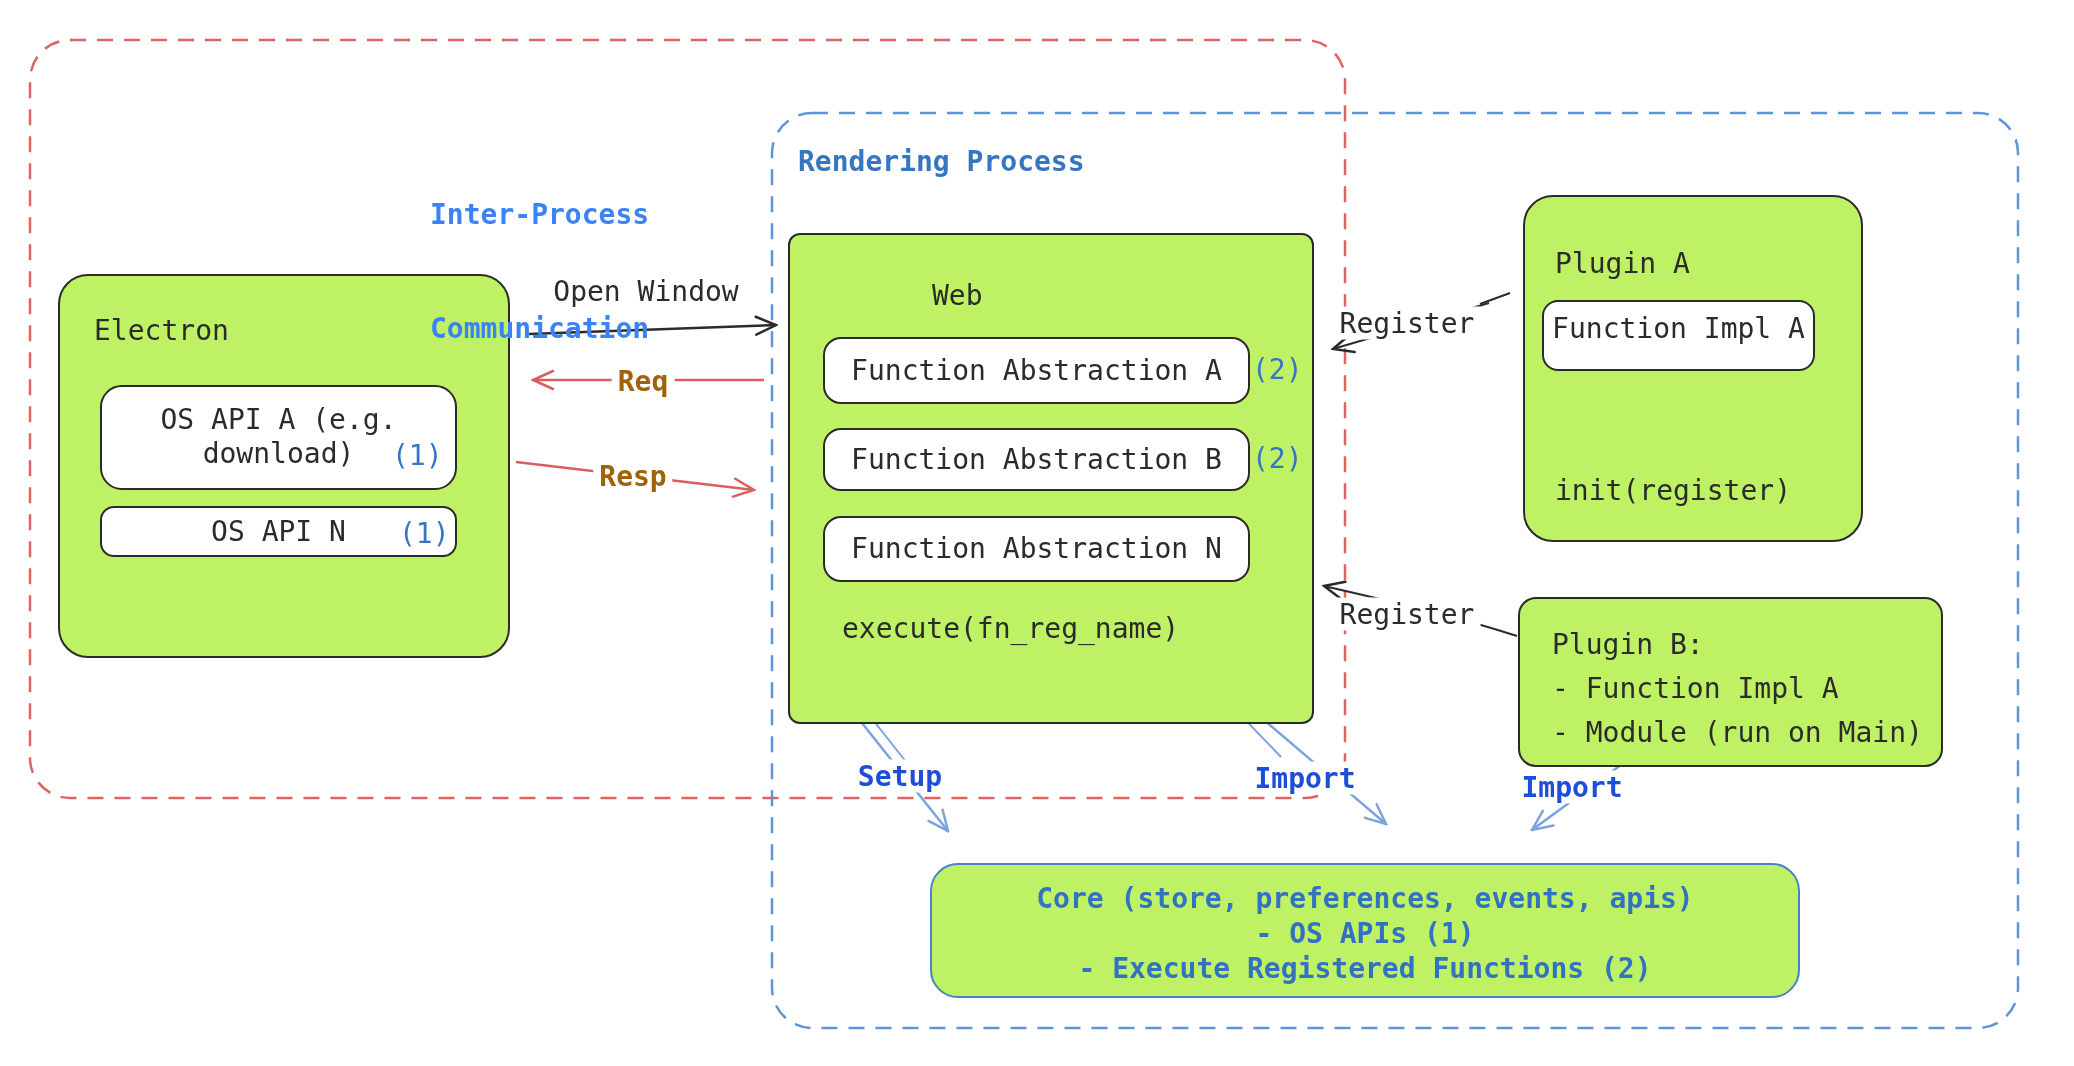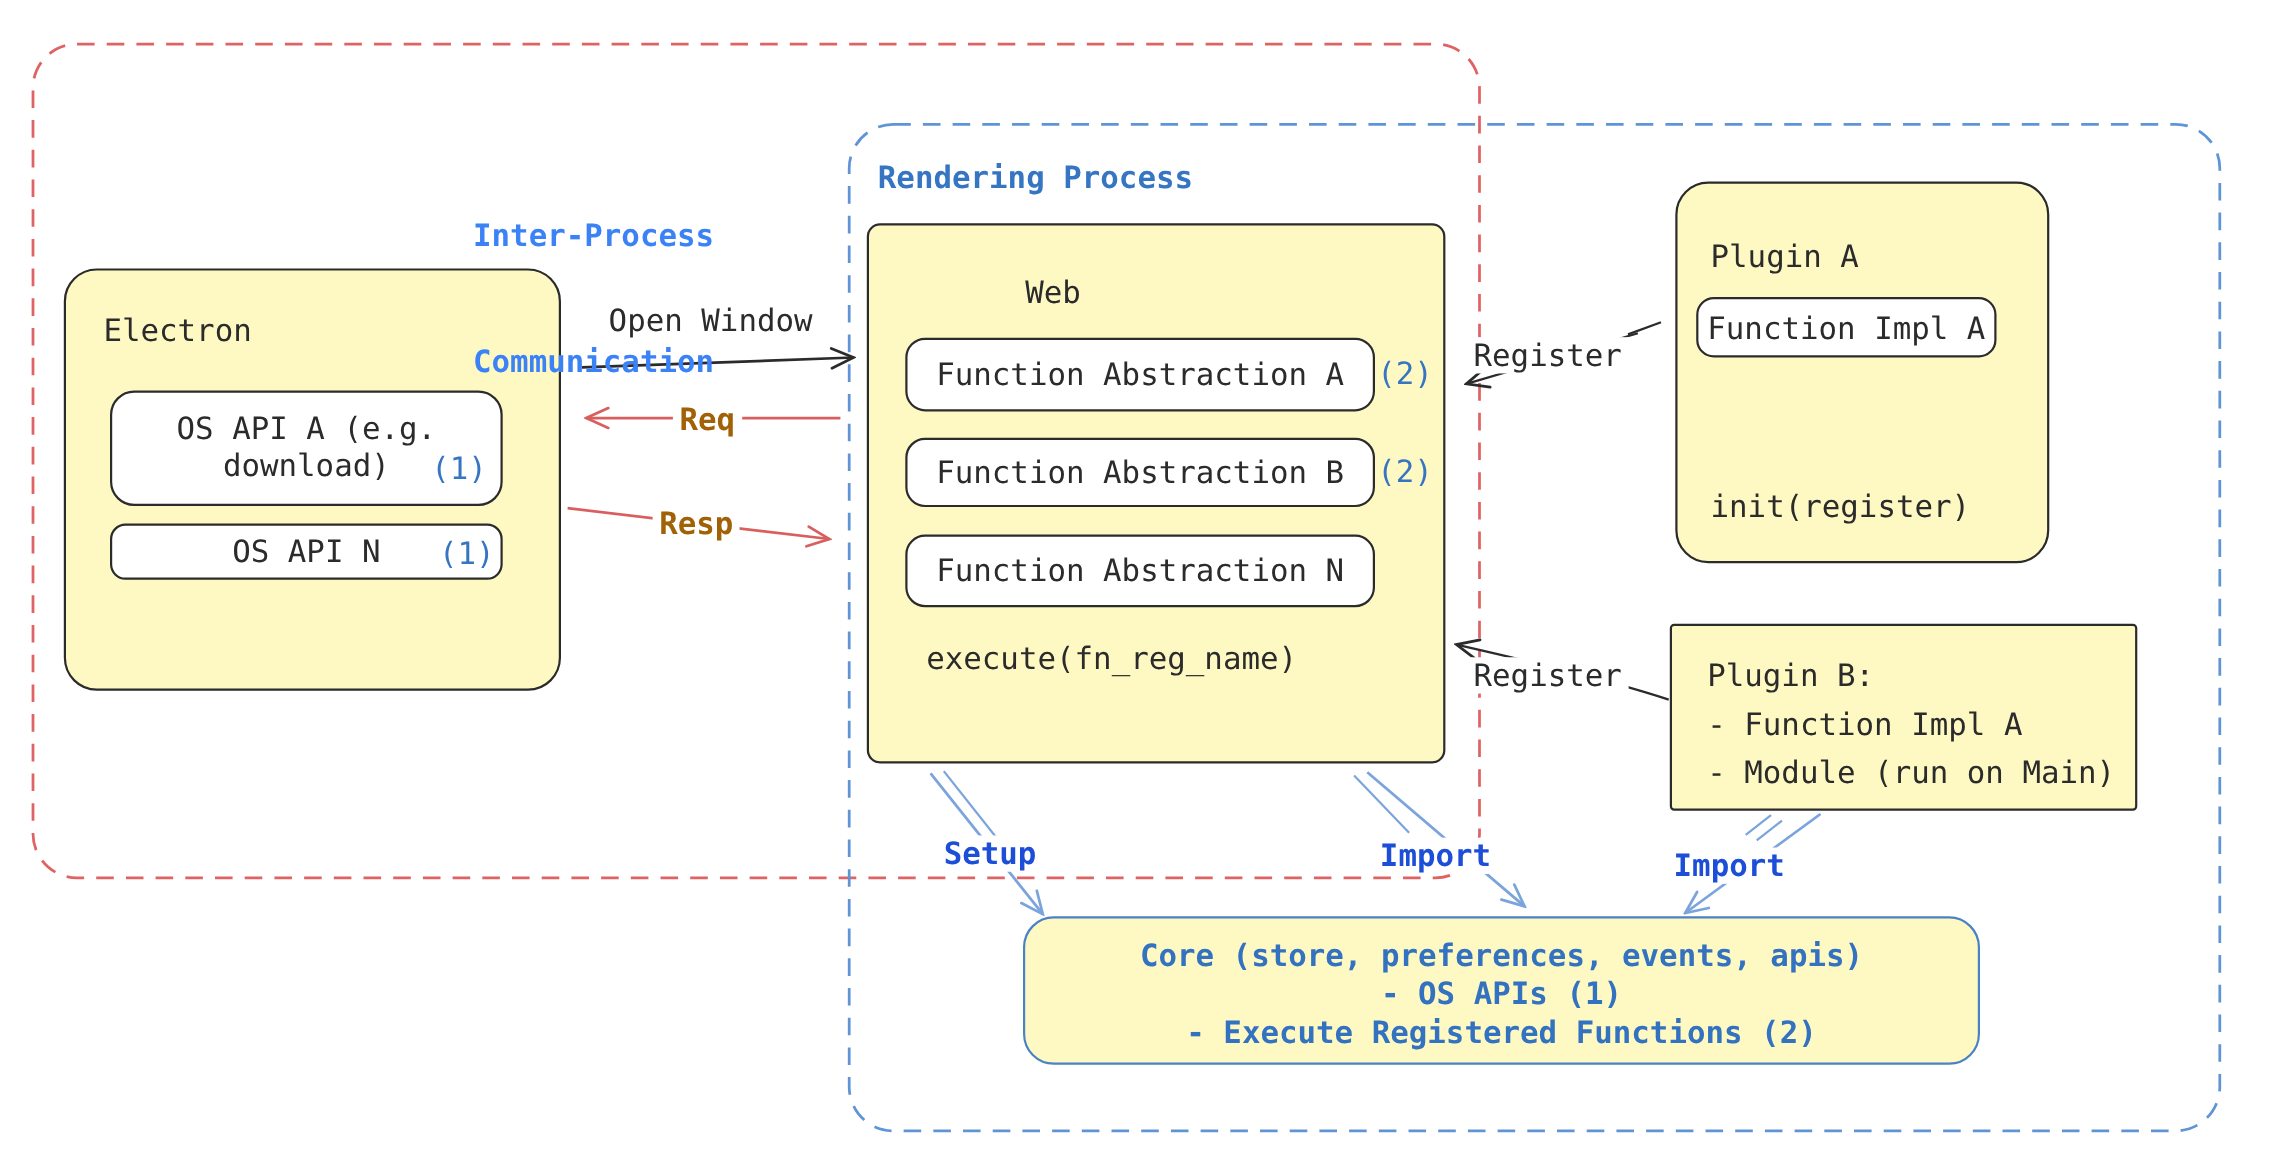--- a/index.html
+++ b/index.html
@@ -1,21 +1,21 @@
 <!DOCTYPE html>
 <html><head>
 <meta charset="utf-8">
 <style>
   html,body{margin:0;padding:0;background:#ffffff;}
   .canvas{
     position:relative;width:2074px;height:1066px;background:#ffffff;overflow:hidden;
     font-family:"DejaVu Sans Mono","Liberation Mono",monospace;color:#2b2b2b;
   }
   .arrows{position:absolute;left:0;top:0;width:2074px;height:1066px;z-index:1;}
-  .node{position:absolute;background:#fef9c3;border:2.5px solid #2b2b2b;box-sizing:border-box;z-index:2;}
+  .node{position:absolute;background:#bef264;border:2.5px solid #2b2b2b;box-sizing:border-box;z-index:2;margin-top:30px;}
   .subnode{position:absolute;background:#ffffff;border:2px solid #2b2b2b;box-sizing:border-box;}
   .node-title{position:absolute;font-size:28px;white-space:pre;}
   .txt{position:absolute;font-size:28px;white-space:pre;}
   .center-line{text-align:center;font-size:28px;}
   .rlabel{position:absolute;z-index:3;font-size:28px;font-weight:bold;white-space:pre;line-height:38px;}
   .ipc-label{left:430px;top:120px;color:#3b82f6;}
   .rp-label{left:798px;top:143px;color:#3575c2;}
   .alabel{
     position:absolute;z-index:3;font-size:28px;white-space:pre;
     transform:translate(-50%,-50%);background:#ffffff;padding:0 6px;
@@ -38,26 +38,26 @@
   .fa{left:33px;width:427px;border-radius:18px;}
   .fa-a{top:102px;height:67px;}
   .fa-a .center-line{line-height:63px;}
   .fa-b{top:193px;height:63px;}
   .fa-b .center-line{line-height:59px;}
   .fa-n{top:281px;height:66px;}
   .fa-n .center-line{line-height:62px;}
   
   .plugin-a{left:1523px;top:165px;width:340px;height:347px;border-radius:30px;}
   .plugin-a .node-title{left:30px;top:50px;}
-  .impl-a{left:17px;top:103px;width:273px;height:55px;border-radius:16px;}
+  .impl-a{left:17px;top:103px;width:273px;height:71px;border-radius:16px;}
   .impl-a .center-line{line-height:53px;}
   .impl-b{left:20px;top:188px;width:264px;height:59px;border-radius:16px;}
   .impl-b .center-line{line-height:55px;}
   
-  .plugin-b{left:1518px;top:567px;width:425px;height:170px;border-radius:4px;padding:24px 0 0 32px;}
+  .plugin-b{left:1518px;top:567px;width:425px;height:170px;border-radius:18px;padding:24px 0 0 32px;}
   .plugin-b .pline{font-size:28px;line-height:44px;white-space:pre;}
   
   .core{left:930px;top:833px;width:870px;height:135px;border-radius:28px;border:2px solid #4a82c6;
         color:#3372c0;font-weight:bold;padding-top:16px;}
   .core .cline{font-size:28px;line-height:35px;text-align:center;white-space:pre;}
 </style>
 </head>
 <body>
 
 <div class="canvas">

